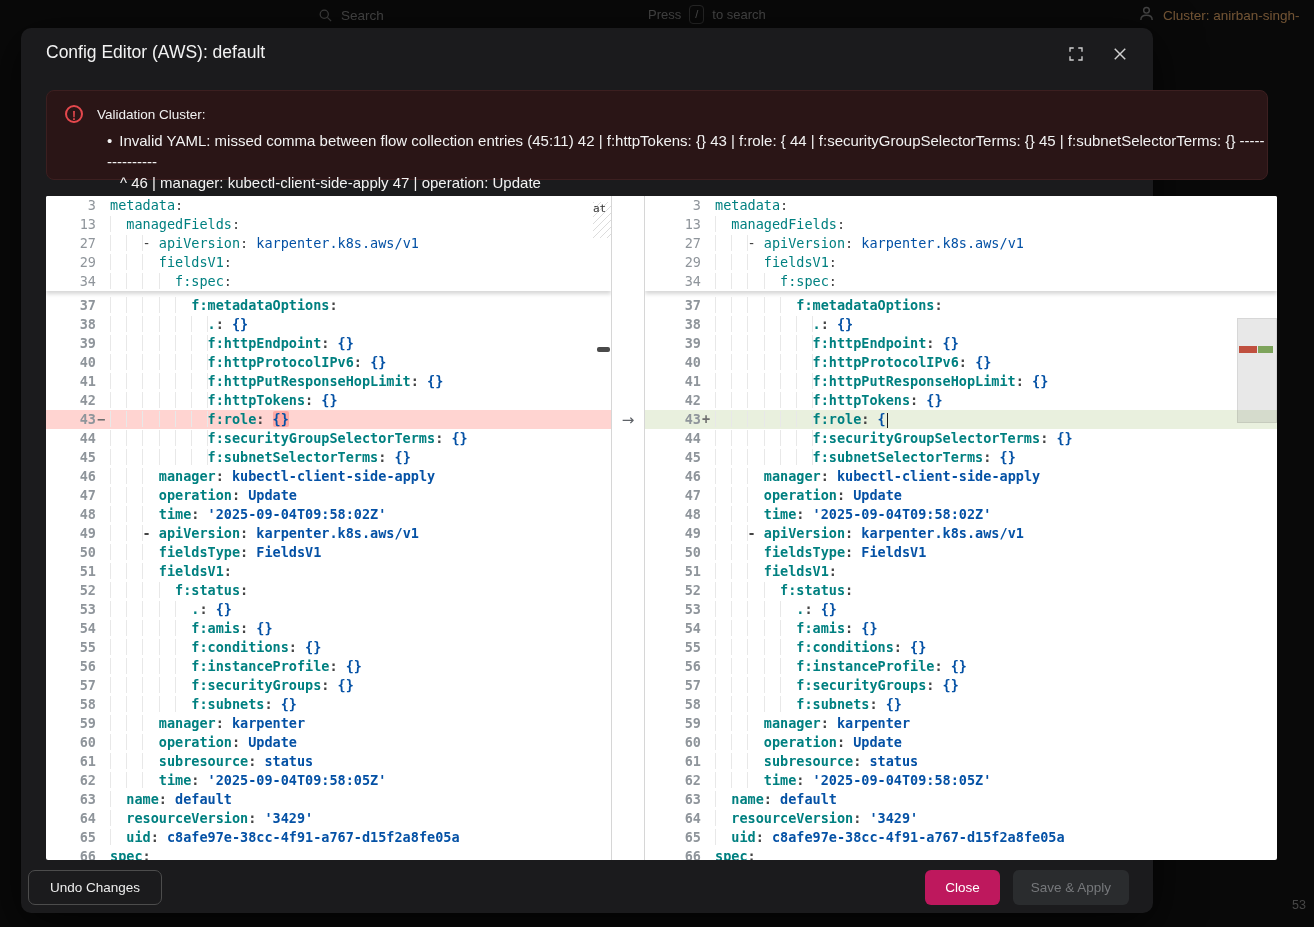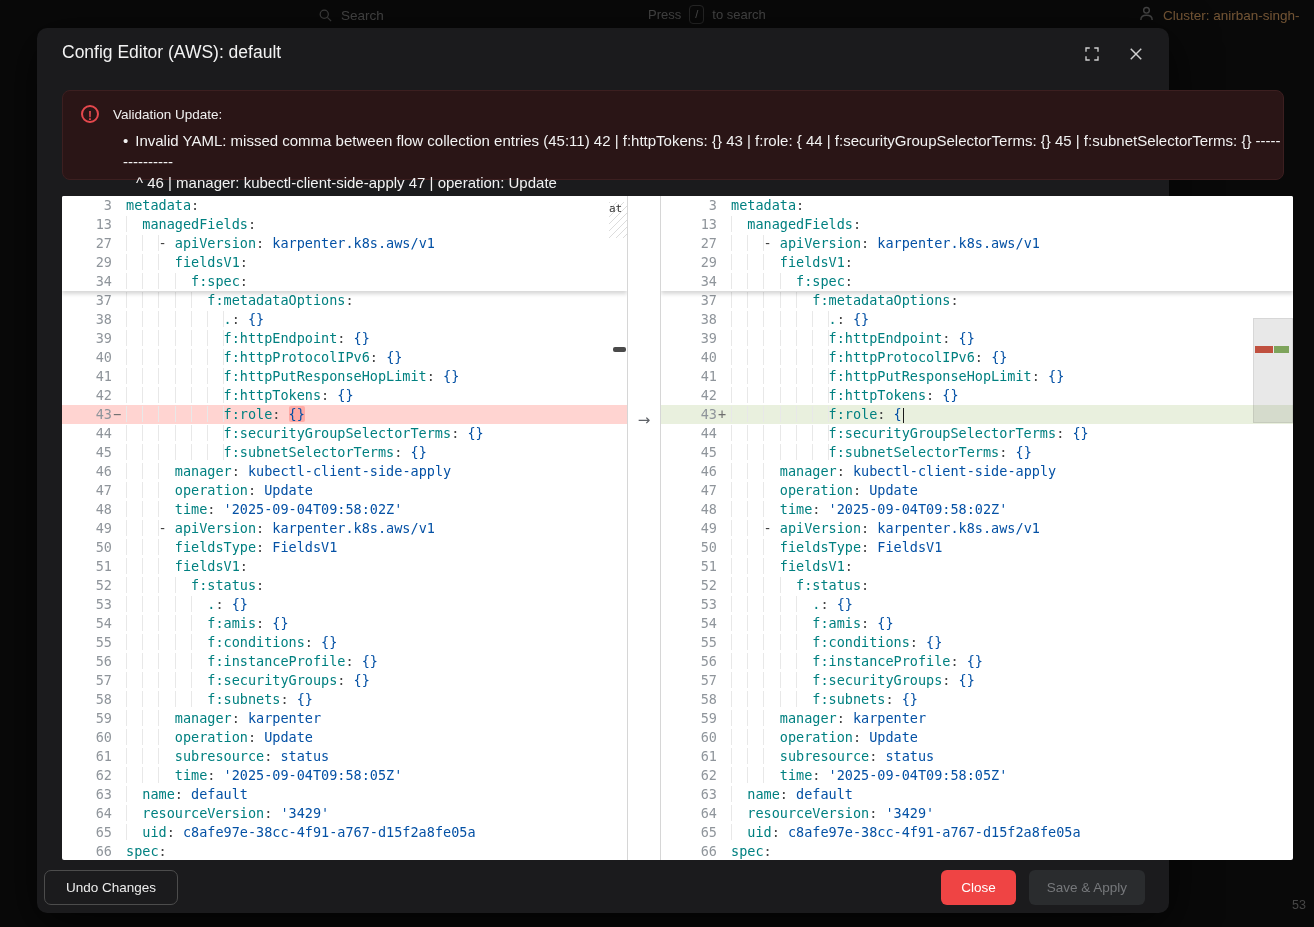--- a/index.html
+++ b/index.html
@@ -11,21 +11,21 @@
   .search-icon{margin-left:18px;display:flex;align-items:center;}
   .search-ph{margin-left:8px;color:#9a9a9a;font-size:13.5px;}
   .search-hint{position:absolute;left:648px;top:5px;display:flex;align-items:center;gap:8px;color:#9a9a9a;font-size:13px;}
   .kbd{border:1px solid #555;border-radius:4px;padding:0 5px;font-size:11px;line-height:17px;color:#aaa;}
   .cluster-chip{position:absolute;left:1138px;top:5px;display:flex;align-items:center;gap:8px;color:#fdba74;font-size:13.5px;white-space:nowrap;}
   .bottom-row{position:absolute;left:553px;top:911px;display:flex;gap:28px;white-space:nowrap;}
   .bcell{color:#9a9a9a;font-size:12.5px;}
   .right-frag{position:absolute;left:1292px;top:898px;color:#9a9a9a;font-size:12.5px;}
   .dim{position:absolute;inset:0;background:rgba(0,0,0,0.55);}
   
-  .modal{position:absolute;left:37px;top:28px;width:1132px;height:885px;background:#1b1b1d;
+  .modal{position:absolute;left:21px;top:28px;width:1132px;height:885px;background:#1b1b1d;
          border-radius:10px;box-shadow:0 12px 48px rgba(0,0,0,.7);z-index:10;}
   .modal-title{position:absolute;left:25px;top:14px;color:#f3f3f3;font-size:17.5px;font-weight:500;}
   .icon-btn{position:absolute;top:14px;width:26px;height:26px;display:flex;align-items:center;justify-content:center;
             background:none;border:none;cursor:pointer;padding:0;}
   .fs-btn{right:64px;} .x-btn{right:20px;}
   
   .banner{position:absolute;left:25px;top:62px;width:1222px;height:90px;background:#2a1516;
           border:1px solid #3c1f20;border-radius:8px;box-sizing:border-box;}
   .banner-head{display:flex;align-items:center;gap:14px;margin:14px 0 0 18px;}
   .err-icon{width:18px;height:18px;border:2px solid #e5484d;border-radius:50%;color:#e5484d;
@@ -36,21 +36,21 @@
   .msg2{margin-left:13px;}
   
   .editor{position:absolute;left:25px;top:168px;width:1231px;height:664px;background:#fff;border-radius:2px;
           overflow:hidden;display:flex;font-family:"DejaVu Sans Mono",monospace;font-size:13.5px;}
   .pane{position:relative;height:100%;overflow:hidden;}
   .pane.left{width:565px;}
   .gutterbar{width:34px;height:100%;background:#fff;border-left:1px solid #d6d6d6;border-right:1px solid #d6d6d6;
              position:relative;box-sizing:border-box;flex:0 0 auto;}
   .pane.right{flex:1;}
   .sticky{position:relative;z-index:3;background:#fff;box-shadow:0 3px 4px rgba(0,0,0,0.16);}
-  .codebody{}
+  .codebody{padding-top:5px;font-weight:bold;}
   .crow{display:flex;height:19px;line-height:19px;align-items:stretch;}
   .lnum{width:50px;text-align:right;color:#8f959b;flex:0 0 auto;}
   .pane.right .lnum{width:56px;}
   .lsign{width:10px;text-align:center;color:#6e6e6e;flex:0 0 auto;}
   .lcode{white-space:pre;padding-left:4px;color:#333;}
   .key{color:#008080;} .val{color:#0451a5;} .colon{color:#444;} .dash{color:#444;}
   .indent{background-image:repeating-linear-gradient(to right,#e8e8e8 0 1px,transparent 1px 16.2px);}
   .crow.removed{background:#ffd4d1;}
   .crow.added{background:#e9f0de;}
   .charrem{background:#ffa9a4;border-radius:2px;}
@@ -63,21 +63,21 @@
   .lscroll-dash{position:absolute;left:551px;top:151px;width:13px;height:5px;background:#4a4a4a;border-radius:2px;z-index:5;}
   .scrollbar{position:absolute;right:0;top:0;bottom:0;width:40px;z-index:6;}
   .sb-thumb{position:absolute;left:0;top:122px;width:38px;height:103px;background:rgba(110,110,110,0.16);
             border:1px solid rgba(0,0,0,0.07);}
   .ov-red{position:absolute;left:2px;top:150px;width:18px;height:7px;background:#c0503f;}
   .ov-green{position:absolute;left:21px;top:150px;width:15px;height:7px;background:#7ea45c;}
   
   .footer{position:absolute;left:7px;right:24px;bottom:8px;height:36px;display:flex;align-items:center;}
   .btn{font-family:inherit;font-size:13.5px;border:none;border-radius:7px;height:35px;cursor:pointer;}
   .btn-undo{background:#1b1b1d;border:1px solid #4c4c4c;color:#ededed;padding:0 21px;margin-right:auto;}
-  .btn-close{background:#ef4444;color:#fff;padding:8px 20px;margin-right:13px;border-radius:6px;}
+  .btn-close{background:#be185d;color:#fff;padding:8px 20px;margin-right:13px;border-radius:6px;}
   .btn-save{background:#2a2c2e;color:#76787b;padding:0 18px;border-radius:6px;cursor:default;}
 </style>
 </head>
 <body>
 
 <div class="stage">
 
   <div class="page-header">
     <div class="search-bar">
       <span class="search-icon">
@@ -123,21 +123,21 @@
         <svg width="18" height="18" viewBox="0 0 24 24" fill="none" stroke="#d0d0d0" stroke-width="2">
           <line x1="5" y1="5" x2="19" y2="19"></line>
             <line x1="19" y1="5" x2="5" y2="19"></line>
         </svg>
       </span>
     </button>
 
     <div class="banner">
       <div class="banner-head">
         <span class="err-icon">!</span>
-        <span class="banner-heading">Validation Update:</span>
+        <span class="banner-heading">Validation Cluster:</span>
       </div>
       <div class="banner-msgs">
         <div class="msg1">
           <span class="bullet">•</span><span>Invalid YAML: missed comma between flow collection entries (45:11) 42 | f:httpTokens: {} 43 | f:role: { 44 | f:securityGroupSelectorTerms: {} 45 | f:subnetSelectorTerms: {} ---------------</span>
         </div>
         <div class="msg2">^ 46 | manager: kubectl-client-side-apply 47 | operation: Update</div>
       </div>
     </div>
 
     <div class="editor">

